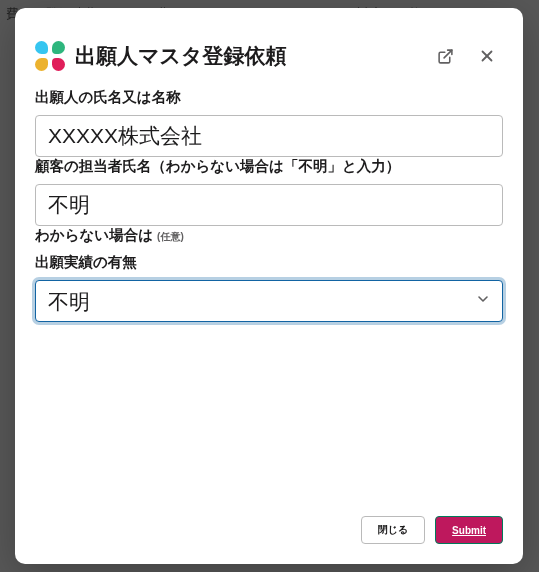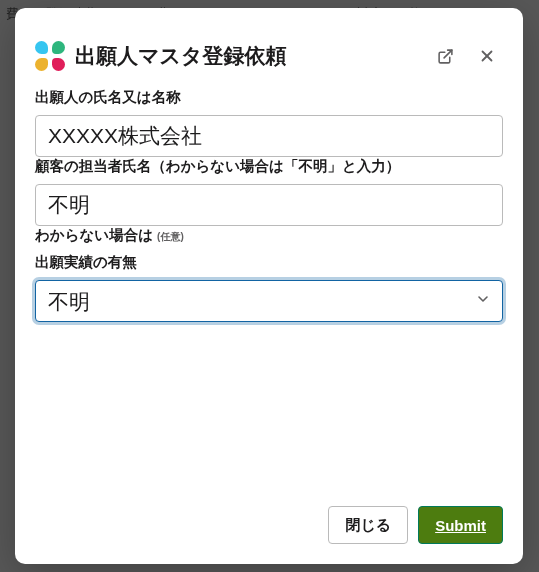--- a/index.html
+++ b/index.html
@@ -119,35 +119,35 @@
     pointer-events: none;
     color: #616061;
   }
   .modal-footer {
     padding: 16px 20px 20px 20px;
     display: flex;
     justify-content: flex-end;
     gap: 10px;
   }
   .btn {
-    height: 38px;
+    height: 28px;
     padding: 0 16px;
     border-radius: 4px;
-    font-size: 15px;
+    font-size: 10px;
     font-weight: 700;
     cursor: pointer;
     font-family: inherit;
   }
   .btn-secondary {
     background: #fff;
     border: 1px solid #bababa;
     color: #1d1c1d;
   }
   .btn-primary {
-    background: #4d7c0f;
+    background: #be185d;
     border: 1px solid #007a5a;
     color: #fff;
     text-decoration: underline;
   }
   .bg-noise {
     position:absolute; inset:0;
     color:#333; font-size:13px; padding:2px 6px;
     line-height:1.8; overflow:hidden;
     filter: blur(0.3px);
   }

